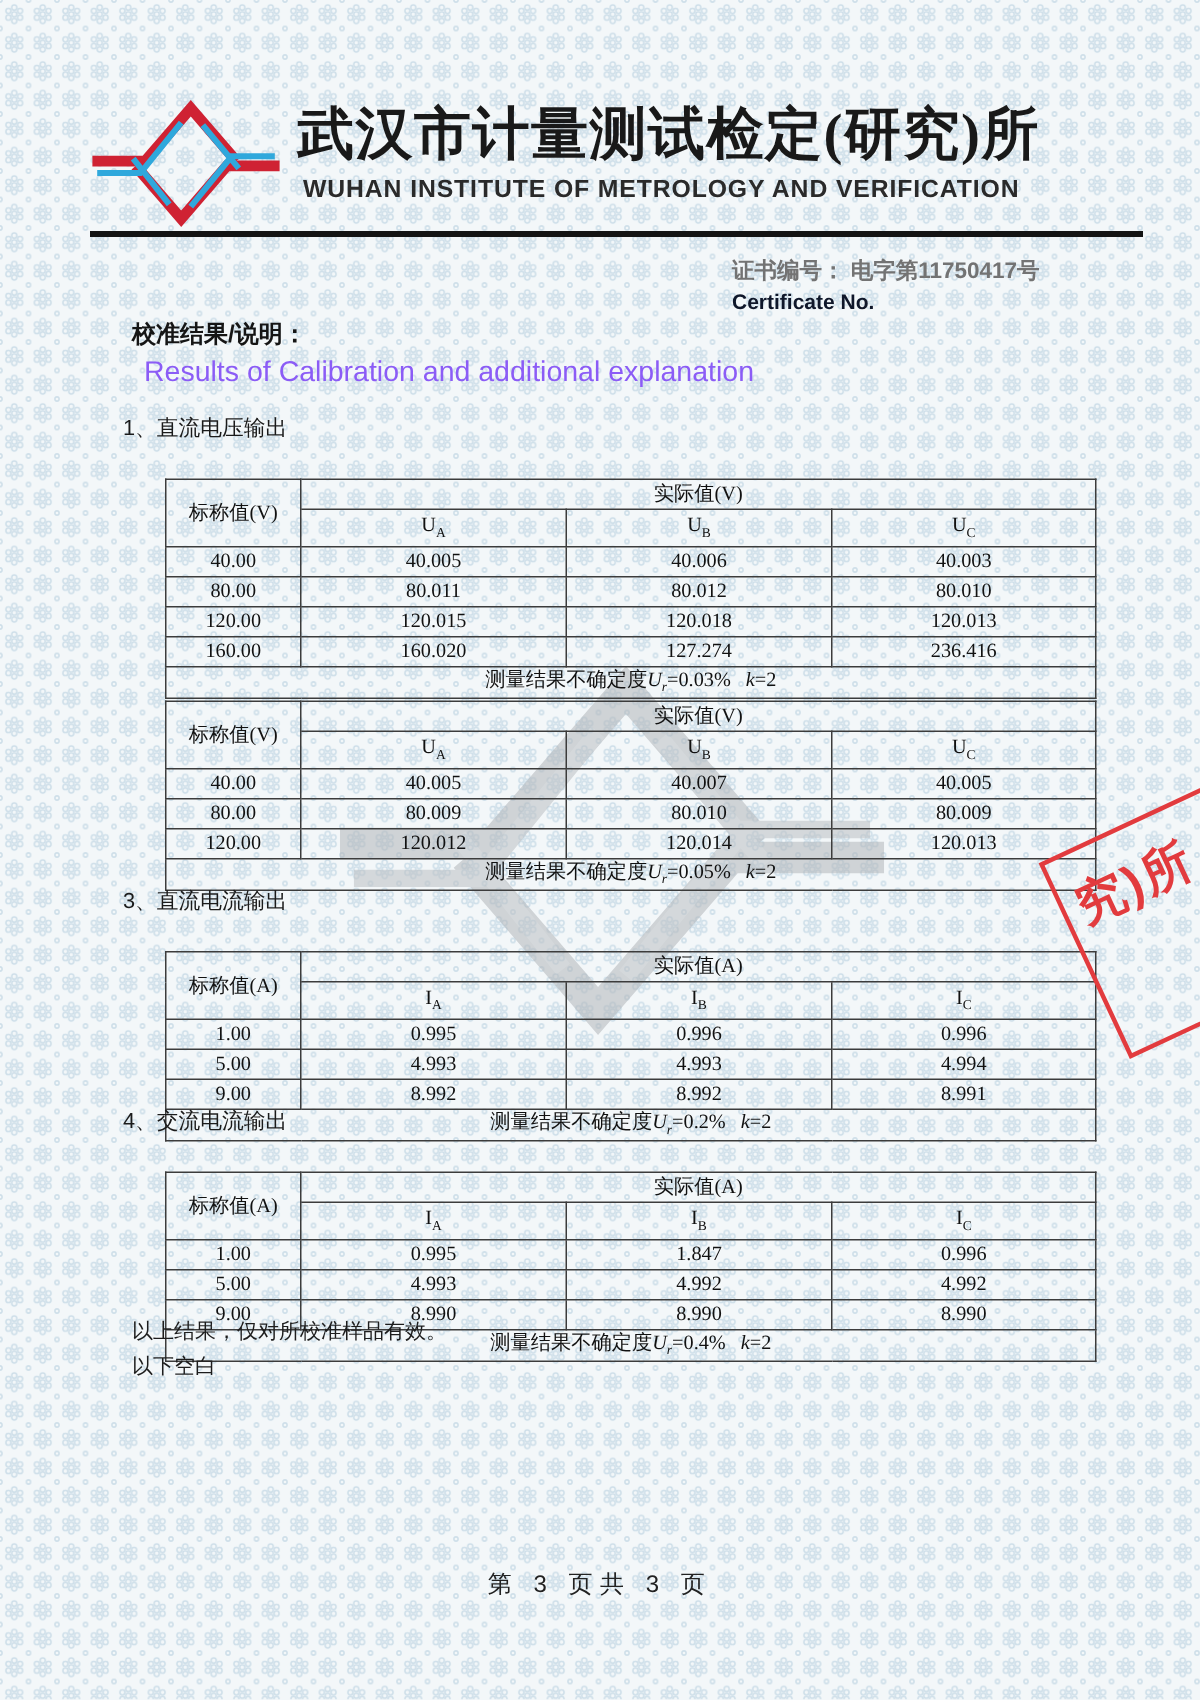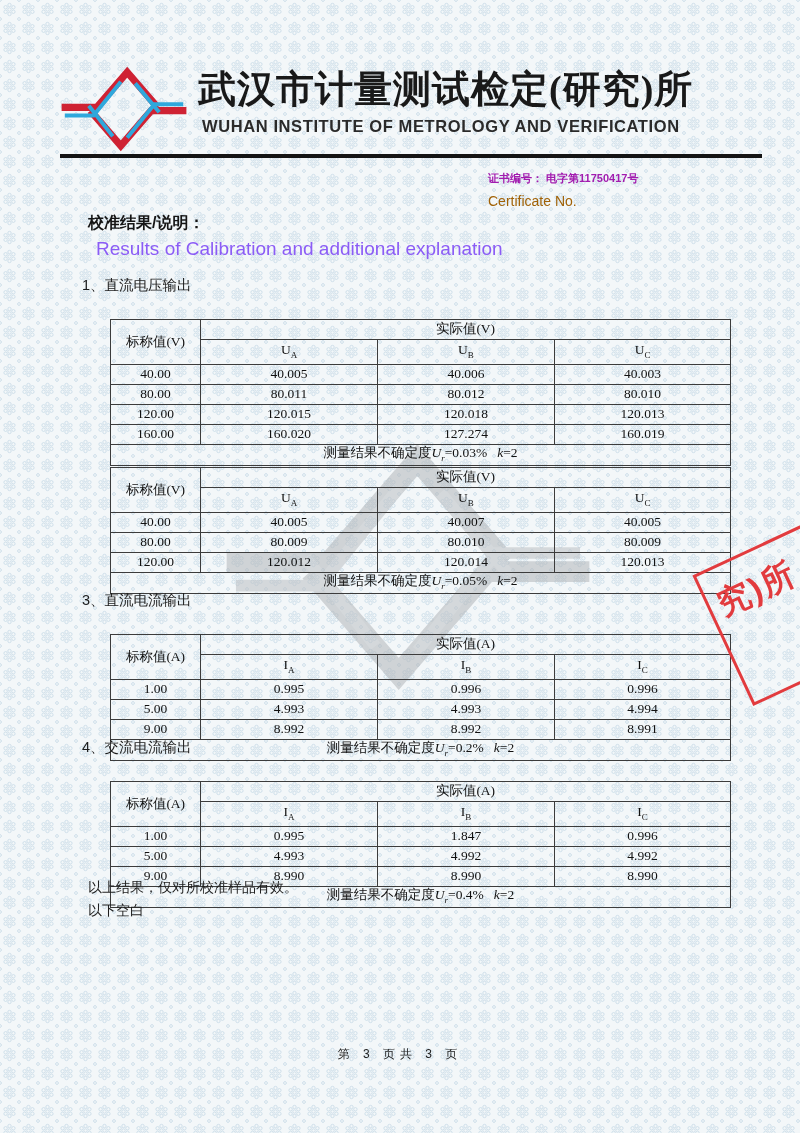--- a/index.html
+++ b/index.html
@@ -12,23 +12,23 @@
   .bg{position:absolute;left:0;top:0;z-index:0;}
   .layer{position:absolute;z-index:2;}
 
   
   .org-cn{left:198px;top:64px;font-size:38px;font-weight:700;letter-spacing:1px;color:#191919;
           font-family:"Liberation Serif",serif;white-space:nowrap;}
   .org-en{left:202px;top:117px;font-size:16.5px;font-weight:700;letter-spacing:.6px;color:#2a2a2a;
           font-family:"Liberation Sans",sans-serif;white-space:nowrap;}
   .rule{left:60px;top:154px;width:702px;height:4px;background:#141414;}
 
-  .cert{left:488px;top:171px;font-size:11px;font-weight:700;color:#a21caf;
+  .cert{left:488px;top:171px;font-size:15px;font-weight:700;color:#737373;
         font-family:"Liberation Sans",sans-serif;white-space:nowrap;}
-  .cert-en{left:488px;top:193px;font-size:14px;font-weight:400;color:#a16207;
+  .cert-en{left:488px;top:193px;font-size:14px;font-weight:700;color:#0f172a;
         font-family:"Liberation Sans",sans-serif;}
 
   .res-cn{left:88px;top:213px;font-size:16px;font-weight:700;color:#151515;
         font-family:"Liberation Sans",sans-serif;}
   .res-en{left:96px;top:238px;font-size:19px;color:#8b5cf6;
         font-family:"Liberation Sans",sans-serif;}
 
   
   .section{left:0;width:800px;}
   .sec-title{margin-left:82px;font-size:14.5px;color:#1b1b1b;margin-bottom:3px;
@@ -38,21 +38,21 @@
   table.cal td{border:1px solid #3c3c3c;text-align:center;padding:0;height:19px;
                font-size:13.5px;color:#111;line-height:1.1;}
   table.cal tr.subhead td{height:24px;}
   table.cal td.unc{height:20px;font-size:13.5px;}
   sub{font-size:9px;}
   .it{font-style:italic;font-family:"Liberation Serif",serif;}
   .ksp{margin-left:10px;}
 
   .note-block{left:88px;font-size:14px;color:#1d1d1d;line-height:23px;
               font-family:"Liberation Sans",sans-serif;}
-  .page-footer{left:0;top:1046px;width:800px;text-align:center;font-size:12px;color:#222;
+  .page-footer{left:0;top:1046px;width:800px;text-align:center;font-size:16px;color:#222;
                letter-spacing:5px;font-family:"Liberation Sans",sans-serif;}
 
   
   .wm{left:222px;top:436px;opacity:.55;}
 
   
   .stamp{left:714px;top:553px;width:128px;height:138px;border:3px solid #e23b3e;
          transform:rotate(-25deg);transform-origin:40px 60px;color:#e23b3e;
          font-size:33px;font-weight:700;letter-spacing:2px;
          font-family:"Liberation Sans",sans-serif;}
@@ -153,21 +153,21 @@
         <tr>
           <td>120.00</td>
           <td>120.015</td>
           <td>120.018</td>
           <td>120.013</td>
         </tr>
         <tr>
           <td>160.00</td>
           <td>160.020</td>
           <td>127.274</td>
-          <td>160.019</td>
+          <td>236.416</td>
         </tr>
       </tbody>
     <tbody>
       <tr>
           <td colspan="4" class="unc"><span>测量结果不确定度</span><span class="it">U</span><sub class="it">r</sub><span>=0.03%</span><span class="it ksp">k</span><span>=2</span></td>
         </tr>
     </tbody>
   </table>
 </div>
 

